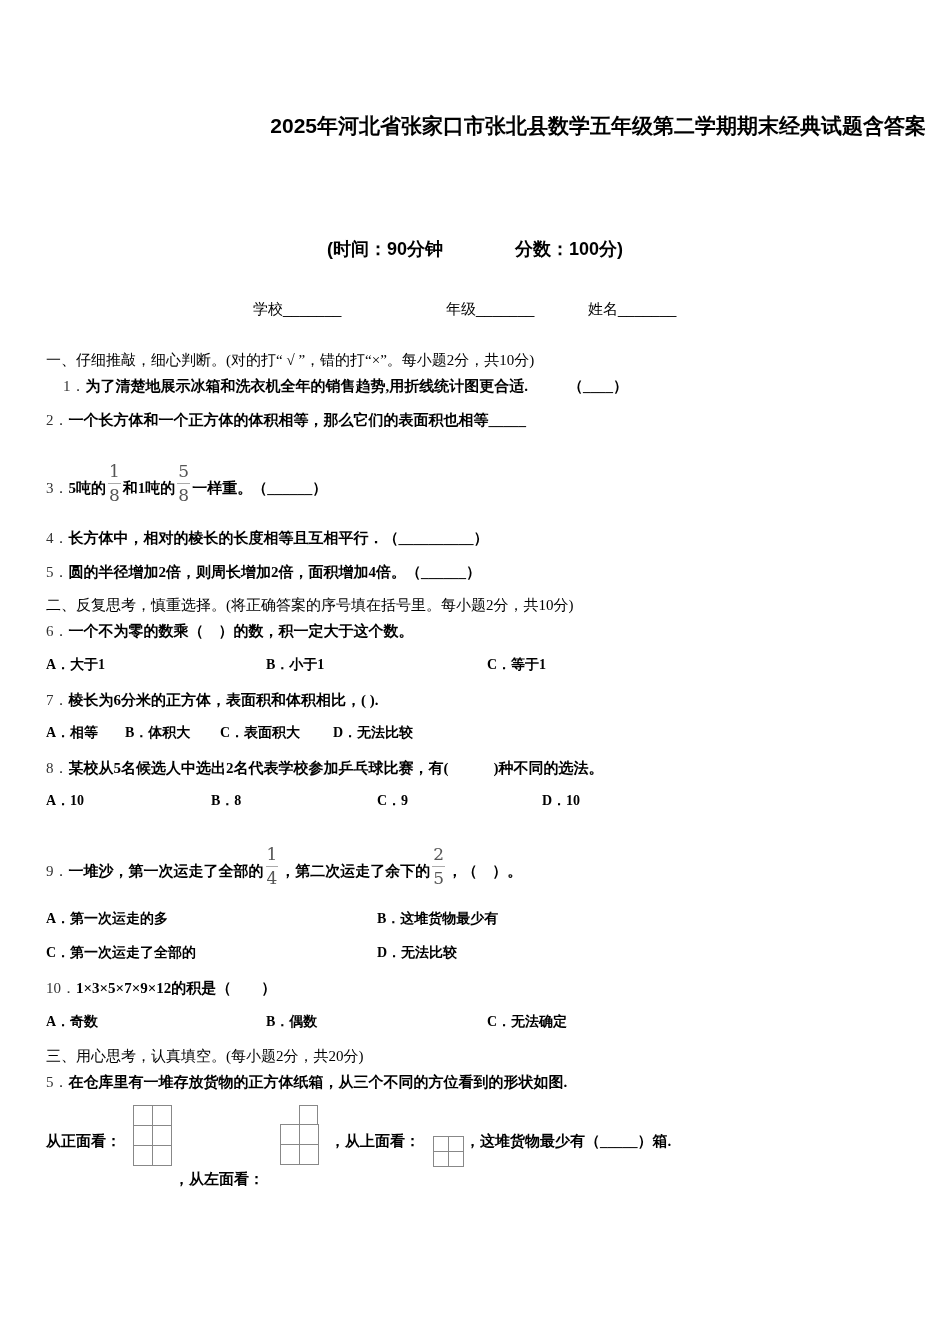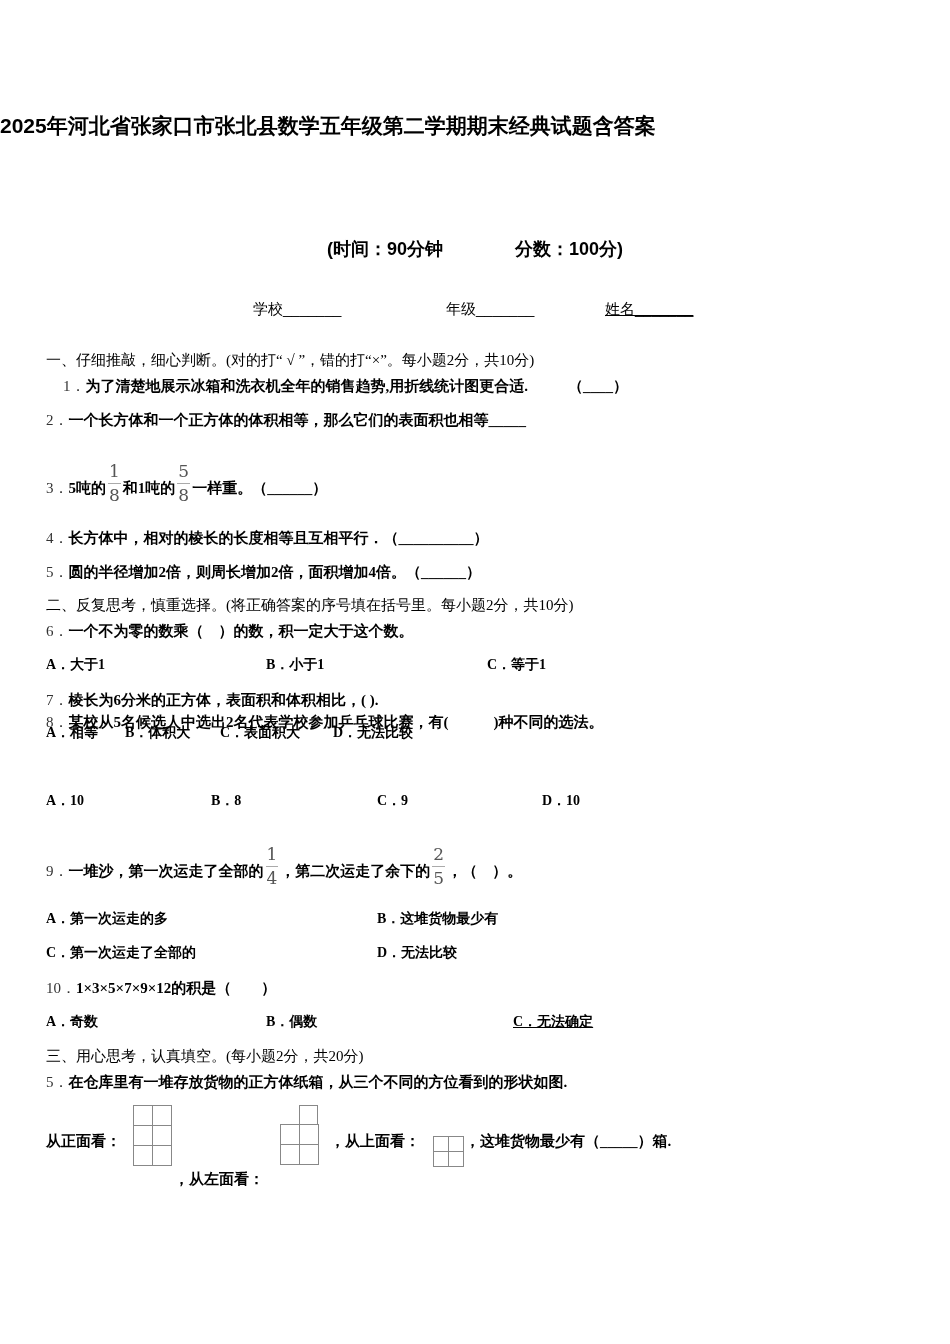--- a/index.html
+++ b/index.html
@@ -3,21 +3,21 @@
 <meta charset="utf-8">
 <style>
   html, body { margin: 0; padding: 0; background: #ffffff; }
   body {
     width: 950px; height: 1344px; position: relative; overflow: hidden;
     font-family: "Liberation Serif", "DejaVu Serif", serif;
     color: #000;
   }
   .abs { position: absolute; white-space: nowrap; }
   .title {
-    left: 0; width: 926px; top: 112px; text-align: left;
+    left: 0; width: 926px; top: 112px; text-align: right;
     font-family: "Liberation Sans", "DejaVu Sans", sans-serif;
     font-weight: bold; font-size: 21px; letter-spacing: 0px;
   }
   .subtitle {
     top: 237px; left: 0; width: 950px; text-align: center;
     font-family: "Liberation Sans", "DejaVu Sans", sans-serif;
     font-weight: bold; font-size: 18px;
   }
   .subtitle .gap { display: inline-block; width: 72px; }
   .info-row {
@@ -47,21 +47,21 @@
 <div class="abs subtitle">
   <span>(时间：90分钟</span><span class="gap"></span><span>分数：100分)</span>
 </div>
 
 <div class="abs info-row" style="left:253px;">
   <span>学校</span><span>_______</span>
 </div>
 <div class="abs info-row" style="left:446px;">
   <span>年级</span><span>_______</span>
 </div>
-<div class="abs info-row" style="left:605px;text-decoration:underline;">
+<div class="abs info-row" style="left:588px;">
   <span>姓名</span><span>_______</span>
 </div>
 
 <div class="abs section" style="left:46px; top:351px;">一、仔细推敲，细心判断。(对的打“ √ ”，错的打“×”。每小题2分，共10分)</div>
 
 <div class="abs line bold" style="left:63px; top:376px;">
   <span class="qnum">1．</span><span>为了清楚地展示冰箱和洗衣机全年的销售趋势,用折线统计图更合适.</span><span style="display:inline-block;width:40px;"></span><span>（____）</span>
 </div>
 
 <div class="abs line bold" style="left:46px; top:410px;">
@@ -94,21 +94,21 @@
 <div class="abs line bold" style="left:46px; top:690px;">
   <span class="qnum">7．</span><span>棱长为6分米的正方体，表面积和体积相比，( ).</span>
 </div>
 <div class="choices">
   <span class="opt" style="left:46px; top:724px;">A．相等</span>
   <span class="opt" style="left:125px; top:724px;">B．体积大</span>
   <span class="opt" style="left:220px; top:724px;">C．表面积大</span>
   <span class="opt" style="left:333px; top:724px;">D．无法比较</span>
 </div>
 
-<div class="abs line bold" style="left:46px; top:712px;">
+<div class="abs line bold" style="left:46px; top:758px;">
   <span class="qnum">8．</span><span>某校从5名候选人中选出2名代表学校参加乒乓球比赛，有(　　　)种不同的选法。</span>
 </div>
 <div class="choices">
   <span class="opt" style="left:46px; top:792px;">A．10</span>
   <span class="opt" style="left:211px; top:792px;">B．8</span>
   <span class="opt" style="left:377px; top:792px;">C．9</span>
   <span class="opt" style="left:542px; top:792px;">D．10</span>
 </div>
 
 <div class="abs line bold" style="left:46px; top:851px;">
@@ -120,21 +120,21 @@
   <span class="opt" style="left:46px; top:944px;">C．第一次运走了全部的</span>
   <span class="opt" style="left:377px; top:944px;">D．无法比较</span>
 </div>
 
 <div class="abs line bold" style="left:46px; top:978px;">
   <span class="qnum">10．</span><span>1×3×5×7×9×12的积是（　　）</span>
 </div>
 <div class="choices">
   <span class="opt" style="left:46px; top:1013px;">A．奇数</span>
   <span class="opt" style="left:266px; top:1013px;">B．偶数</span>
-  <span class="opt" style="left:513px; top:1013px;text-decoration:underline;">C．无法确定</span>
+  <span class="opt" style="left:487px; top:1013px;">C．无法确定</span>
 </div>
 
 <div class="abs section" style="left:46px; top:1047px;">三、用心思考，认真填空。(每小题2分，共20分)</div>
 
 <div class="abs line bold" style="left:46px; top:1072px;">
   <span class="qnum">5．</span><span>在仓库里有一堆存放货物的正方体纸箱，从三个不同的方位看到的形状如图.</span>
 </div>
 
 <div class="abs line bold" style="left:46px; top:1131px;">从正面看：</div>
 

